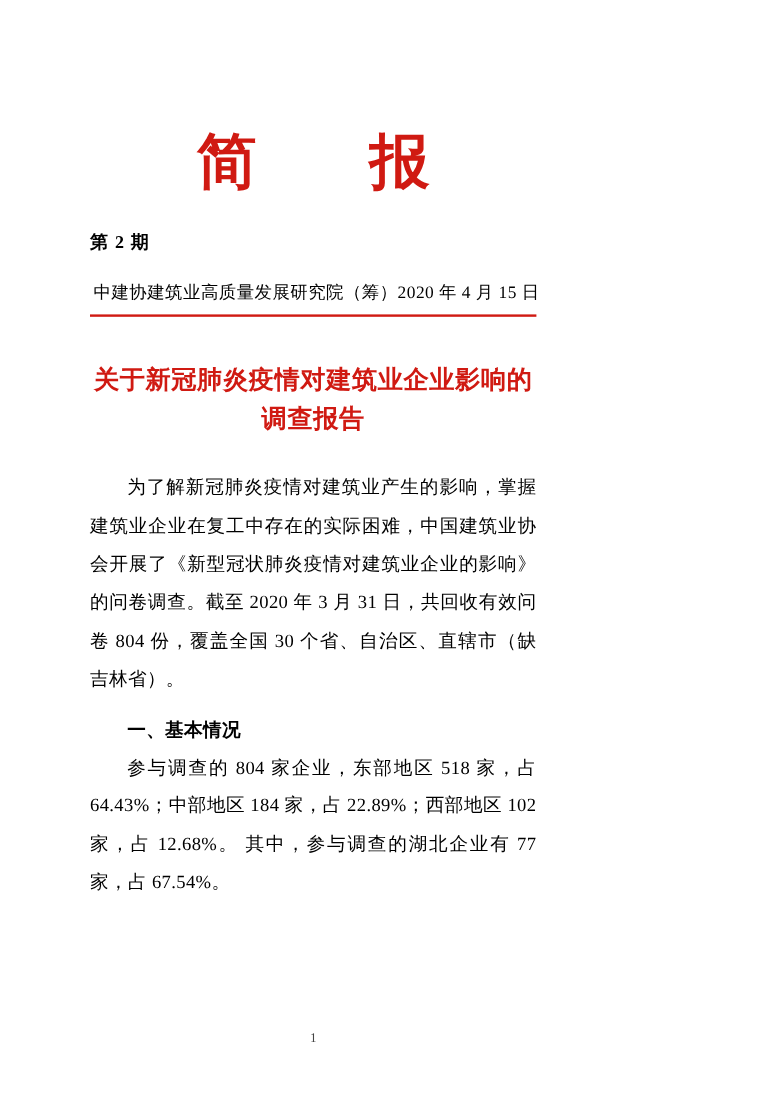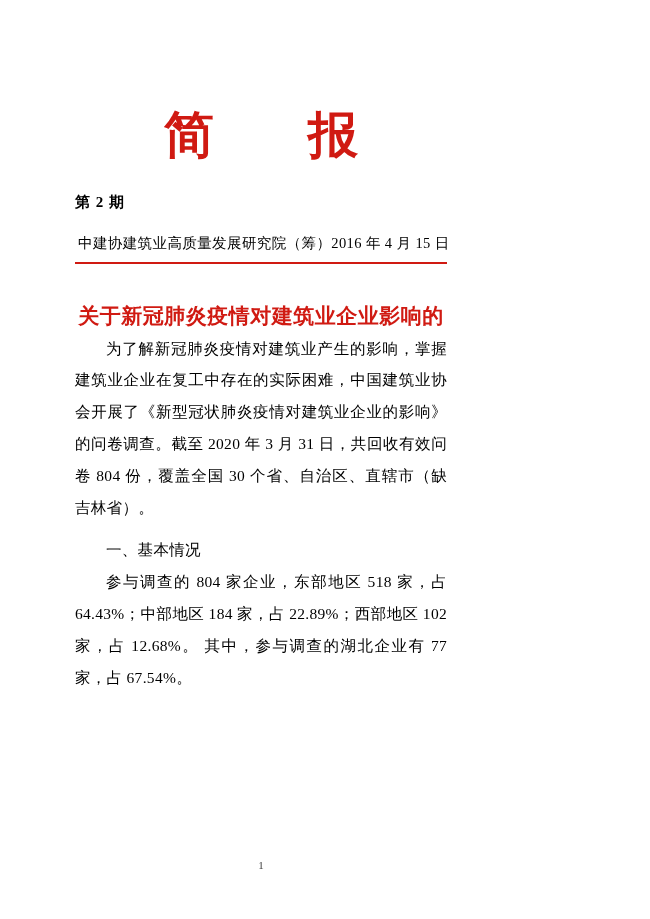--- a/index.html
+++ b/index.html
@@ -70,31 +70,32 @@
     line-height: 1.55;
     margin-top: 36px;
     letter-spacing: 0.5px;
   }
   .doc-title .line2 {
     display: block;
   }
   .body-text {
     font-size: 15.5px;
     line-height: 2.06;
+    margin-top: 26px;
     text-align: justify;
     text-justify: inter-ideograph;
     letter-spacing: 0.3px;
   }
   .body-text p {
     margin: 0;
     text-indent: 2em;
   }
   .section-head {
     font-size: 15.5px;
-    font-weight: normal;
+    font-weight: bold;
     line-height: 2.06;
     text-indent: 2em;
     margin: 10px 0 0 0;
     letter-spacing: 0.3px;
   }
   .para-block {
     font-size: 15.5px;
     line-height: 2.06;
     text-align: justify;
     text-justify: inter-ideograph;
@@ -119,27 +120,28 @@
 <body>
 
 <div class="page">
 
   <div class="masthead">简　报</div>
 
   <div class="issue">第 2 期</div>
 
   <div class="meta-row">
     <span class="meta-left">中建协建筑业高质量发展研究院（筹）</span>
-    <span class="meta-right">2016 年 4 月 15 日</span>
+    <span class="meta-right">2020 年 4 月 15 日</span>
   </div>
 
   <div class="rule"></div>
 
   <div class="doc-title">
     <span>关于新冠肺炎疫情对建筑业企业影响的</span>
+    <span class="line2">调查报告</span>
   </div>
 
   <div class="body-text">
     <p>为了解新冠肺炎疫情对建筑业产生的影响，掌握建筑业企业在复工中存在的实际困难，中国建筑业协会开展了《新型冠状肺炎疫情对建筑业企业的影响》的问卷调查。截至 2020 年 3 月 31 日，共回收有效问卷 804 份，覆盖全国 30 个省、自治区、直辖市（缺吉林省）。</p>
   </div>
 
   <div class="section-head">一、基本情况</div>
 
   <div class="para-block">
     <p>参与调查的 804 家企业，东部地区 518 家，占 64.43%；中部地区 184 家，占 22.89%；西部地区 102 家，占 12.68%。 其中，参与调查的湖北企业有 77 家，占 67.54%。</p>

